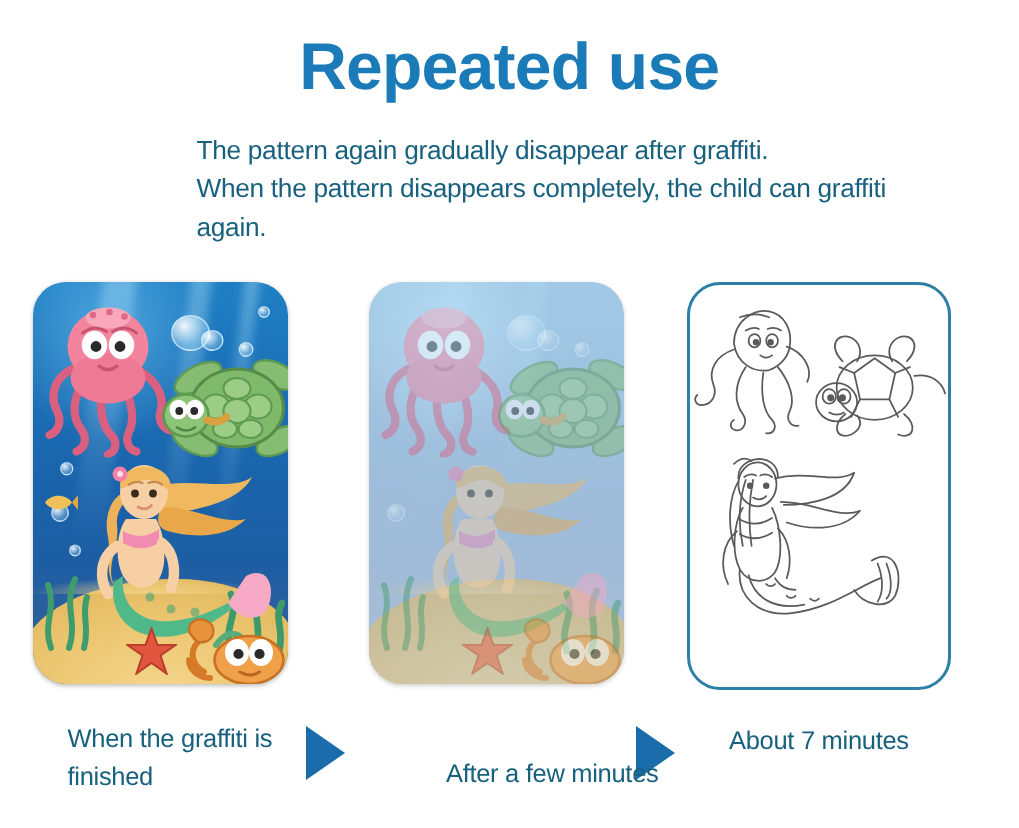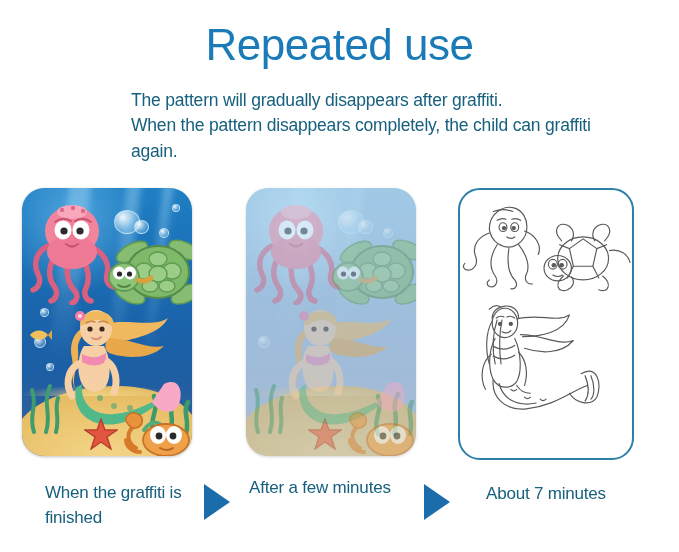--- a/index.html
+++ b/index.html
@@ -17,21 +17,21 @@
   }
 
   
   #page-title {
     position: absolute;
     top: 22px;
     left: 0;
     width: 679px;
     text-align: center;
     font-size: 44px;
-    font-weight: 400;
+    font-weight: 700;
     letter-spacing: -0.5px;
     color: #1a7bb8;
     line-height: 1.05;
   }
   #subtitle-block {
     position: absolute;
     top: 88px;
     left: 131px;
     width: 480px;
   }
@@ -143,30 +143,30 @@
 
   
   .caption {
     position: absolute;
     font-size: 17px;
     color: #17607e;
     line-height: 1.45;
     letter-spacing: -0.2px;
   }
   .caption.c1 { left: 45px;  top: 466px; width: 175px; margin-top: 15px; }
-  .caption.c2 { left: 249px; top: 476px; width: 190px; white-space: nowrap; }
+  .caption.c2 { left: 249px; top: 504px; width: 190px; white-space: nowrap; text-align: right; }
   .caption.c3 { left: 486px; top: 482px; width: 190px; white-space: nowrap; }
 </style>
 </head>
 <body>
 
 <div id="page-title">Repeated use</div>
 
 <div id="subtitle-block">
-  <div class="subtitle-line">The pattern will gradually disappears after graffiti.</div>
+  <div class="subtitle-line">The pattern again gradually disappear after graffiti.</div>
   <div class="subtitle-line wrap">When the pattern disappears completely, the child can graffiti again.</div>
 </div>
 
 <div id="panels-row">
 
   <div class="panel p1">
     <div class="water"></div>
 
     <div class="shaft deco" style="left:38px;"></div>
     <div class="shaft deco" style="left:96px; width:14px;"></div>

